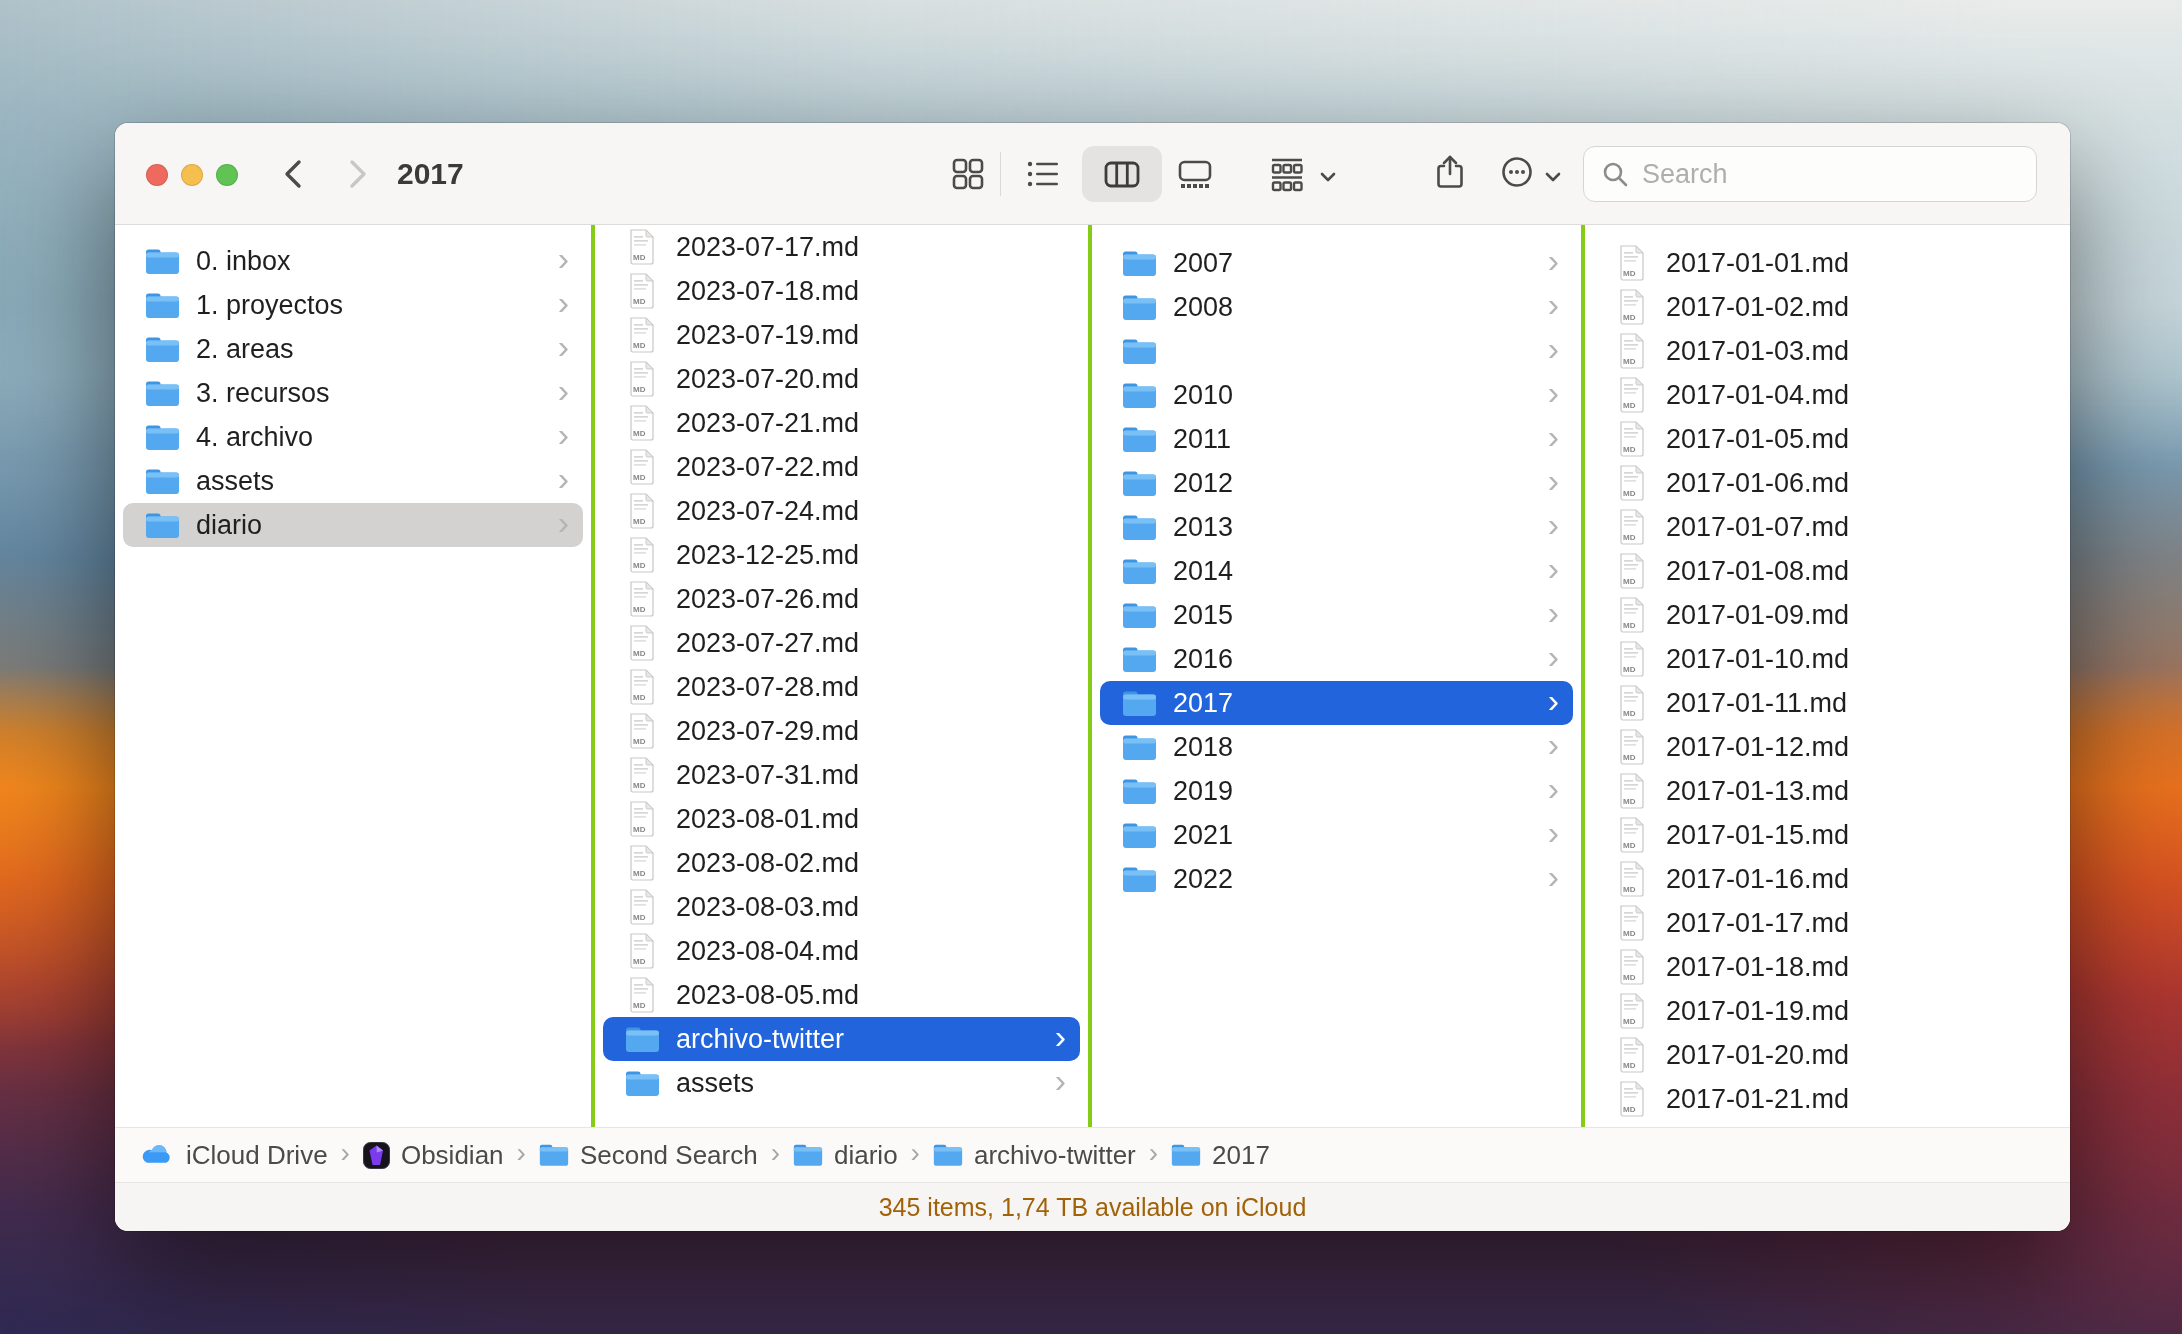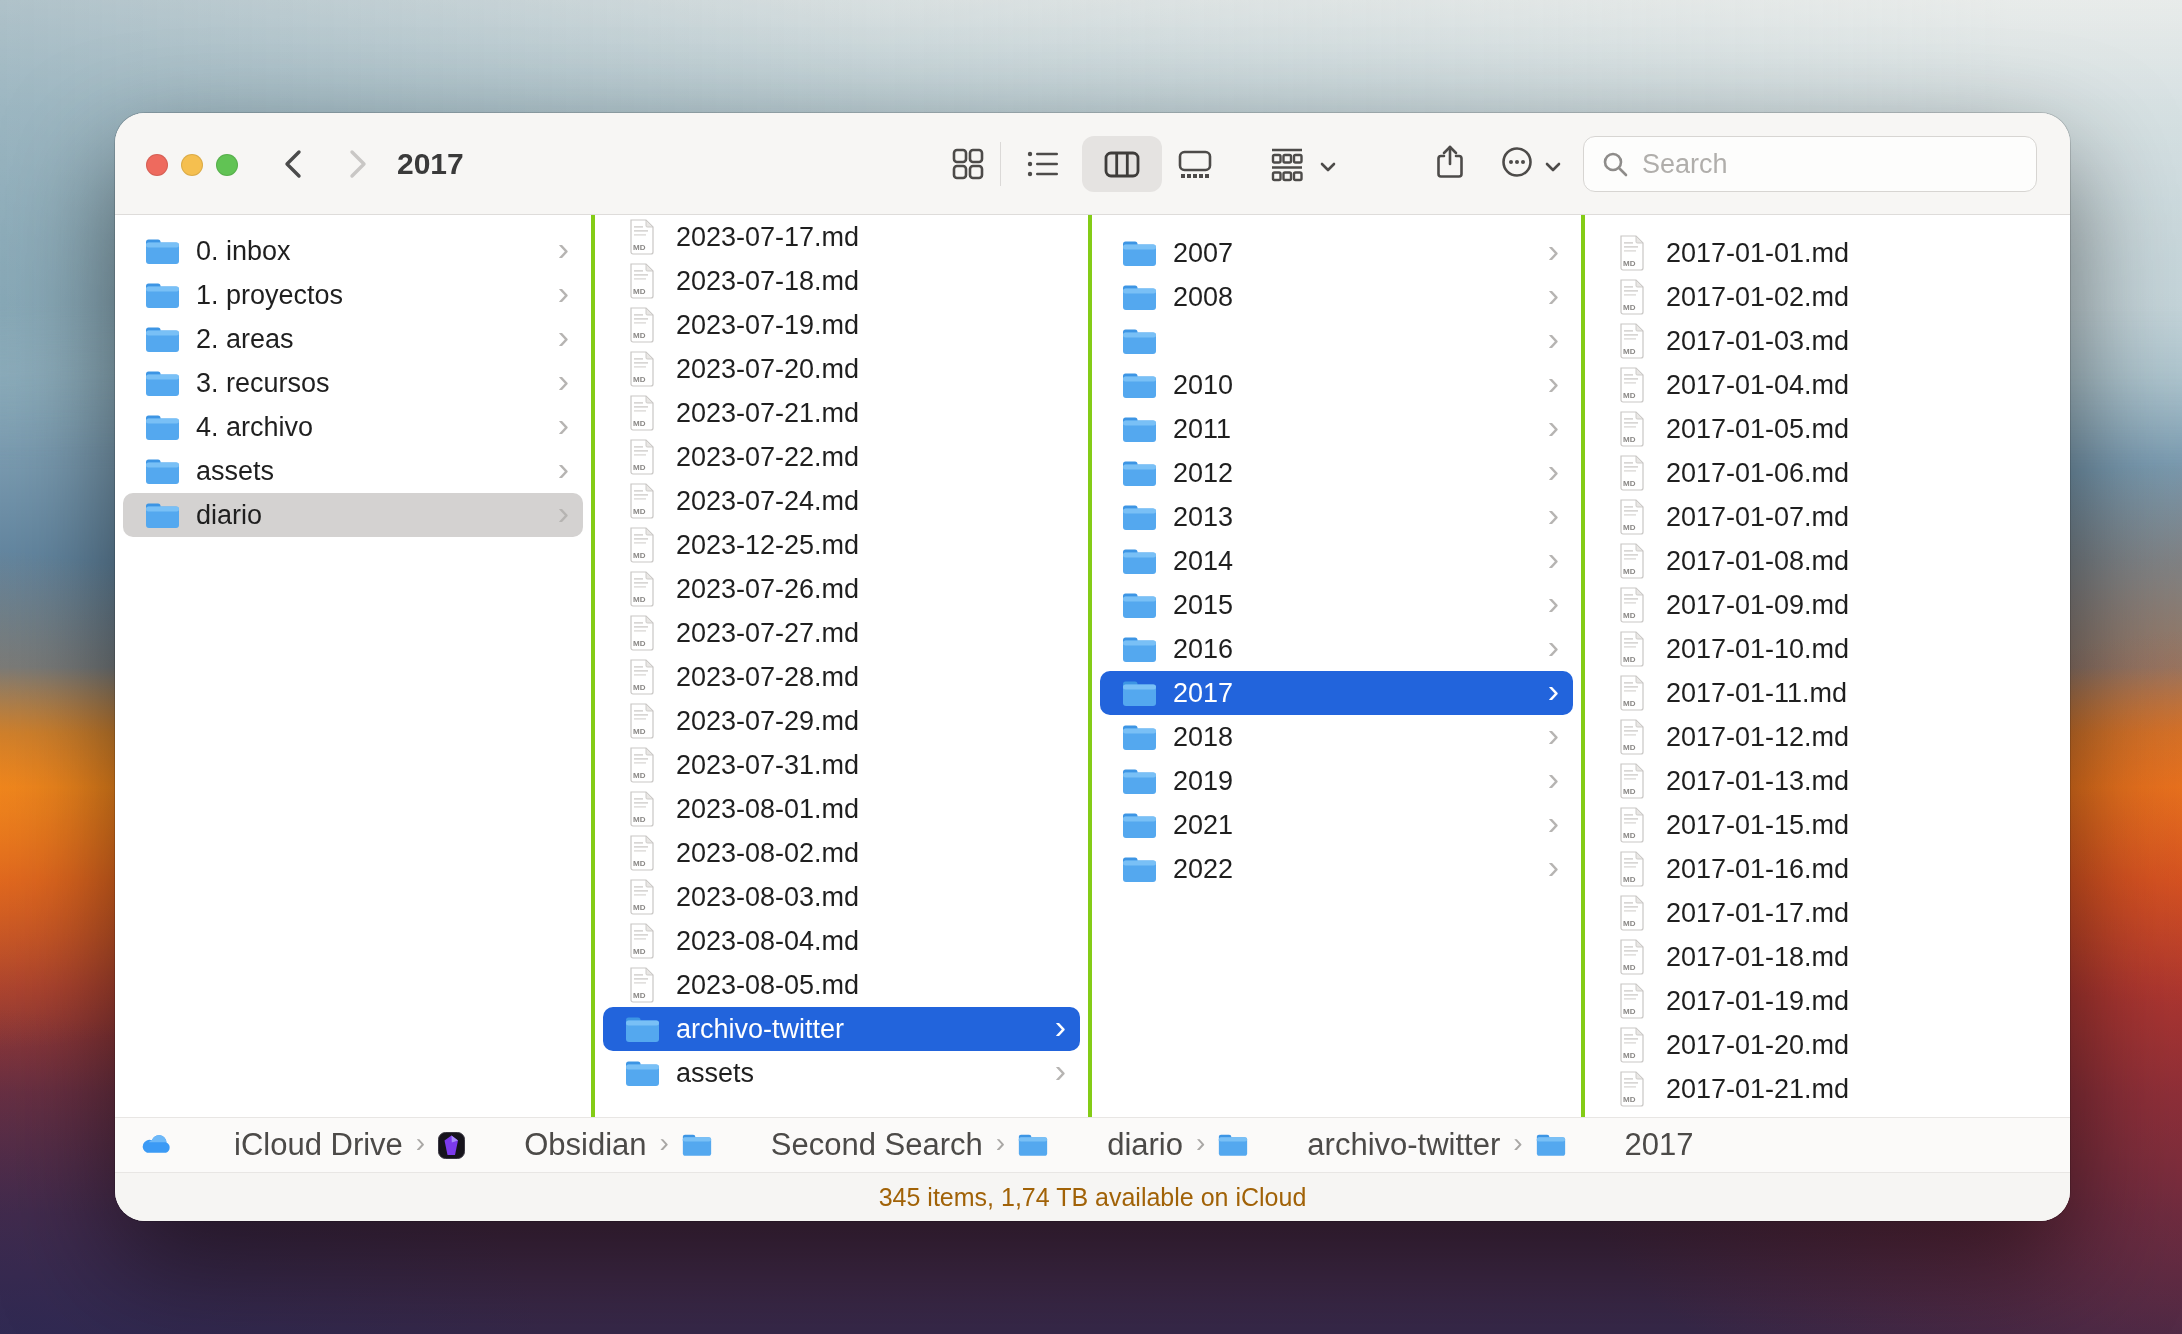--- a/index.html
+++ b/index.html
@@ -20,22 +20,22 @@
   }
   .screen::before{
     content:""; position:absolute; left:0; top:0; width:100%; height:470px;
     background:linear-gradient(90deg, rgba(100,140,160,.40), rgba(160,185,195,.15) 40%, rgba(240,242,240,.45) 92%);
     -webkit-mask-image:linear-gradient(180deg,#000 65%,transparent);
             mask-image:linear-gradient(180deg,#000 65%,transparent);
     pointer-events:none;
   }
 
   .window{
-    position:absolute; left:115px; top:113px; width:1955px; height:1108px;
-    border-radius:30px; background:#fff; overflow:hidden;
+    position:absolute; left:115px; top:123px; width:1955px; height:1108px;
+    border-radius:13px; background:#fff; overflow:hidden;
     box-shadow:0 45px 110px rgba(0,0,0,.50), 0 0 0 1px rgba(0,0,0,.14);
     display:flex; flex-direction:column;
   }
 
   
   .titlebar{ position:relative; flex:0 0 102px; background:#f7f6f4; border-bottom:1px solid #dedcda; }
   .lights{ position:absolute; left:31px; top:41px; display:flex; gap:13px; }
   .light{ width:22px; height:22px; border-radius:50%; box-shadow:inset 0 0 0 1px rgba(0,0,0,.10); }
   .light.red{ background:#ee6a5e; } .light.yellow{ background:#f5bf4f; } .light.green{ background:#61c354; }
   .navbtn{ position:absolute; top:33px; width:36px; height:36px; display:flex; align-items:center; justify-content:center; }
@@ -61,21 +61,21 @@
   .rlabel{ flex:1; font-size:27px; color:#1f1f1f; white-space:nowrap; overflow:hidden; }
   .chev{ margin-left:auto; font-size:34px; line-height:1; color:#b6b4b2; padding-right:4px; transform:translateY(-3px); }
   .row.sel-gray{ background:#d4d2d1; }
   .row.sel-blue{ background:#2264dc; }
   .row.sel-blue .rlabel{ color:#fff; }
   .row.sel-blue .chev{ color:#fff; }
 
   
   .pathbar{ flex:0 0 55px; border-top:1px solid #e8e6e4; background:#fbfaf9; display:flex; align-items:center; padding:0 24px; overflow:hidden; }
   .crumb{ display:flex; align-items:center; gap:11px; }
-  .crumb .clabel{ font-size:31px; color:#4c4a48; white-space:nowrap;margin-left:48px; }
+  .crumb .clabel{ font-size:26px; color:#4c4a48; white-space:nowrap; }
   .psep{ color:#a9a7a5; margin:0 13px; font-size:28px; transform:translateY(-2px); }
 
   
   .statusbar{ flex:0 0 49px; border-top:1px solid #e8e6e4; background:#f6f5f3; display:flex; align-items:center; justify-content:center; }
   .statusbar span{ font-size:25px; color:#a16207; }
 
   svg{ display:block; }
 </style>
 </head>
 <body>

